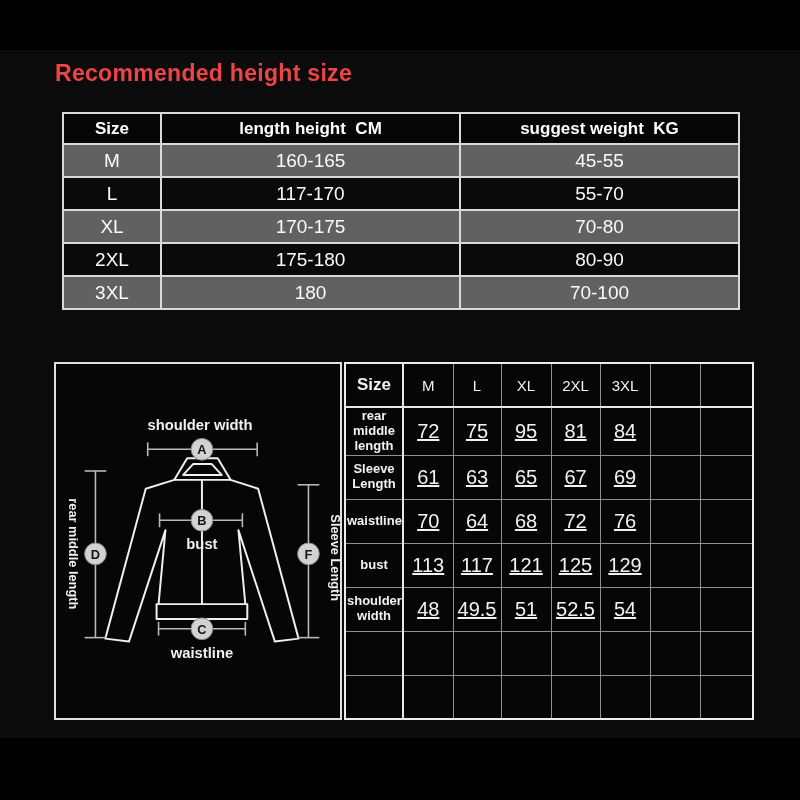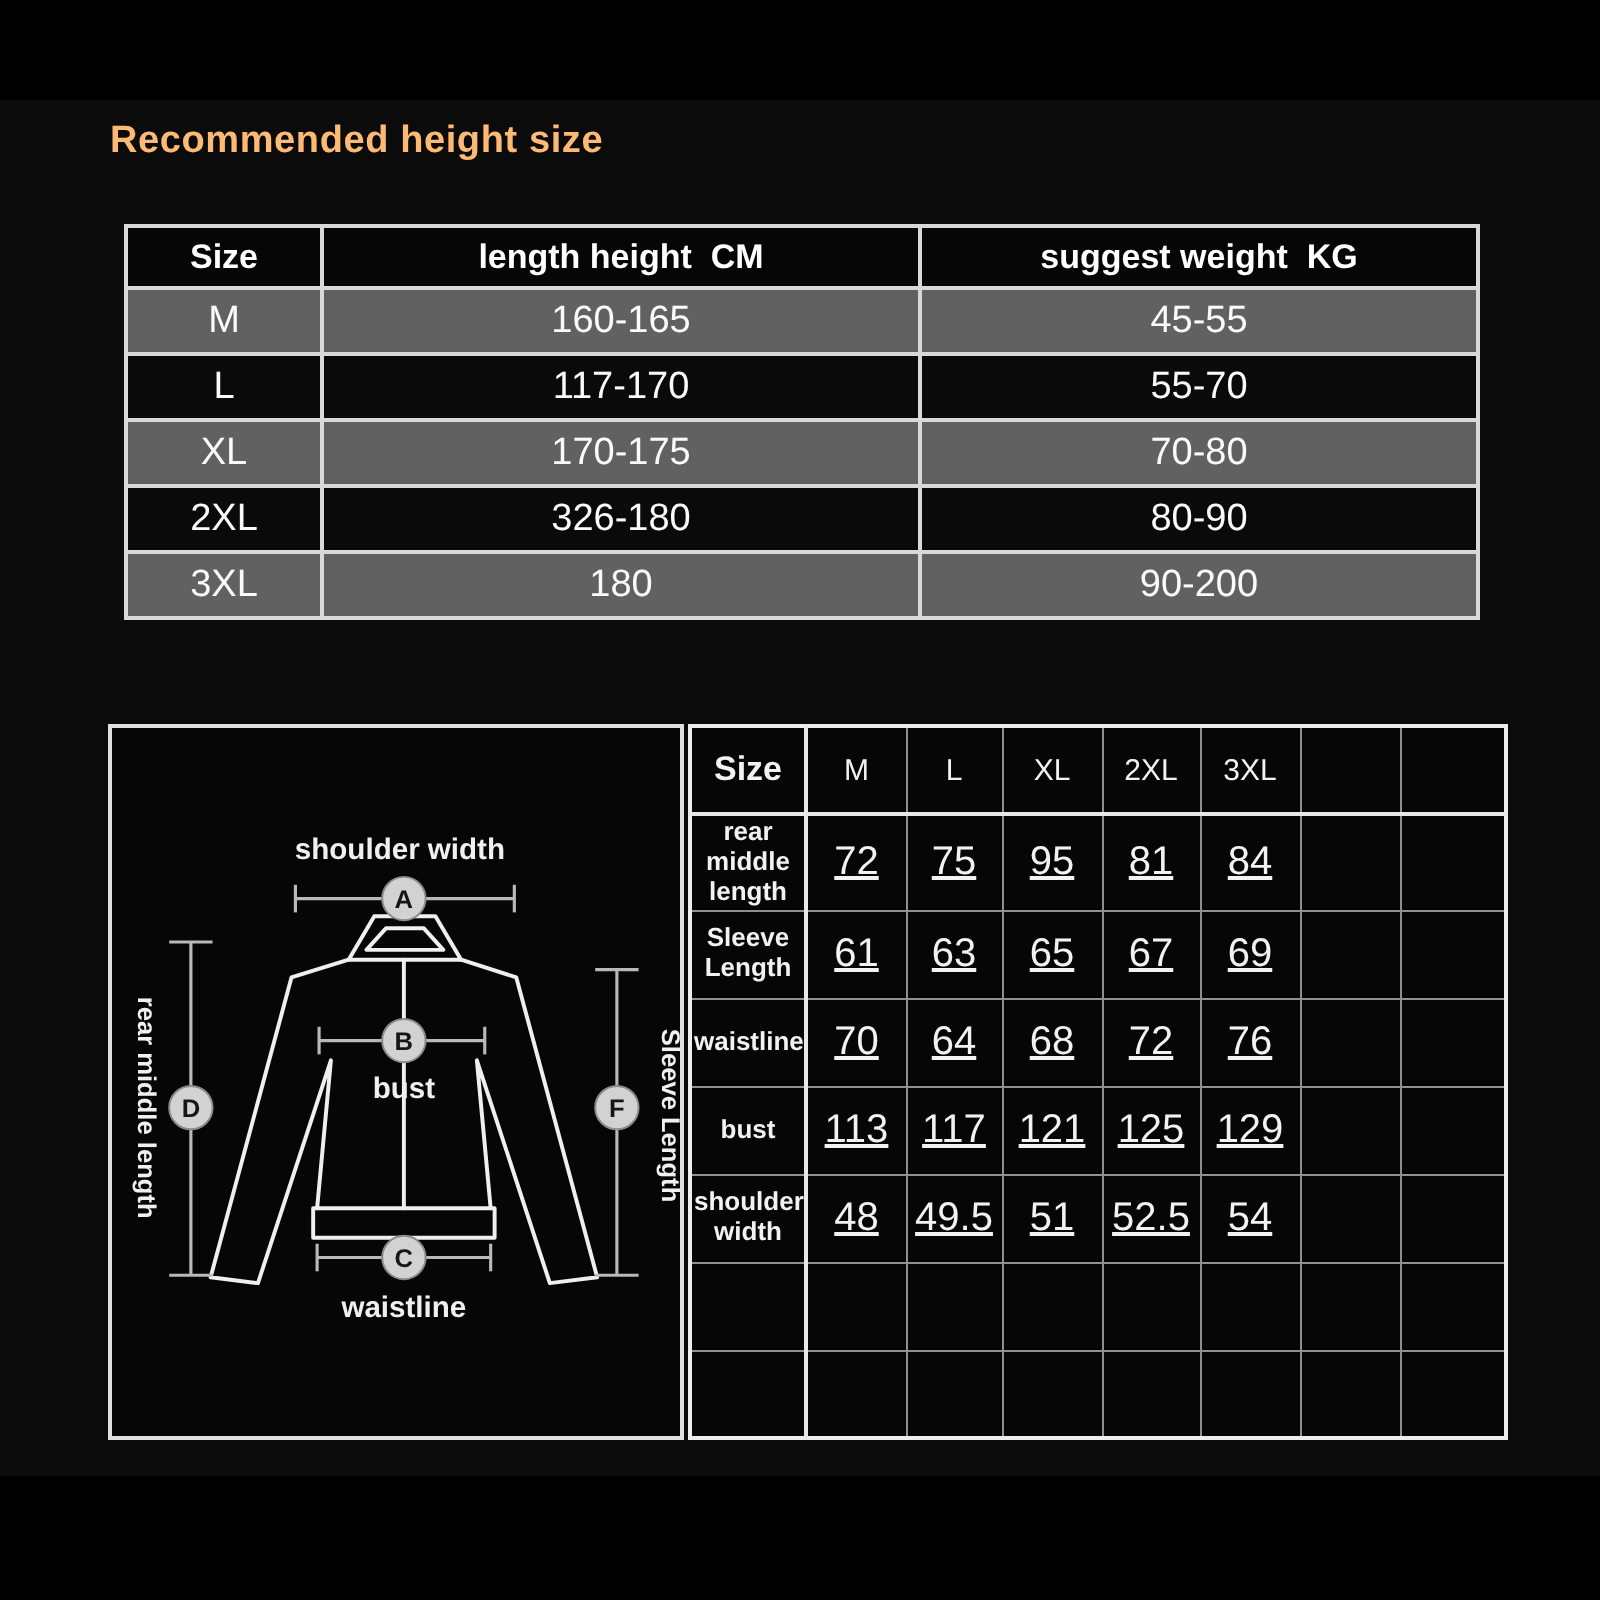--- a/index.html
+++ b/index.html
@@ -5,21 +5,21 @@
   * { margin:0; padding:0; box-sizing:border-box; }
   html,body { width:800px; height:800px; }
   body {
     position:relative; background:#000;
     font-family:"Liberation Sans", sans-serif; color:#fff;
     overflow:hidden;
   }
   .band { position:absolute; left:0; top:50px; width:800px; height:688px; background:#0b0b0b; }
   .title {
     position:absolute; left:55px; top:60px;
-    font-size:19px; font-weight:700; color:#fdba74; letter-spacing:.3px;
+    font-size:23px; font-weight:700; color:#ef4444; letter-spacing:.3px;
   }
   table { border-collapse:collapse; position:absolute; table-layout:fixed; }
 
   
   .t1 { left:62px; top:112px; width:676px; border:2px solid #e6e6e6; }
   .t1 th, .t1 td { border:2px solid #d9d9d9; text-align:center; vertical-align:middle; }
   .t1 th { height:31px; font-size:17px; font-weight:700; background:#060606; color:#fff; white-space:pre; }
   .t1 td { height:33px; font-size:19px; color:#fafafa; }
   .t1 tr.gray td { background:#616161; }
   .t1 tr.dark td { background:#0a0a0a; }
@@ -82,27 +82,27 @@
         <td>117-170</td>
         <td>55-70</td>
       </tr>
       <tr class="gray">
         <td>XL</td>
         <td>170-175</td>
         <td>70-80</td>
       </tr>
       <tr class="dark">
         <td>2XL</td>
-        <td>326-180</td>
+        <td>175-180</td>
         <td>80-90</td>
       </tr>
       <tr class="gray">
         <td>3XL</td>
         <td>180</td>
-        <td>90-200</td>
+        <td>70-100</td>
       </tr>
     </tbody>
 </table>
 
 <div class="diagram-box">
   <svg viewBox="0 0 288 358">
 
     <text class="diag-label" x="146" y="66">shoulder width</text>
     <g class="meas">
       <line x1="93" y1="86" x2="204" y2="86"></line>

